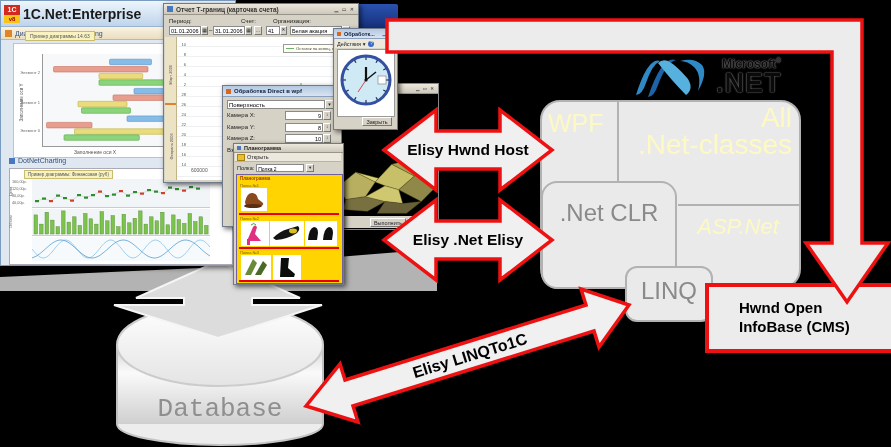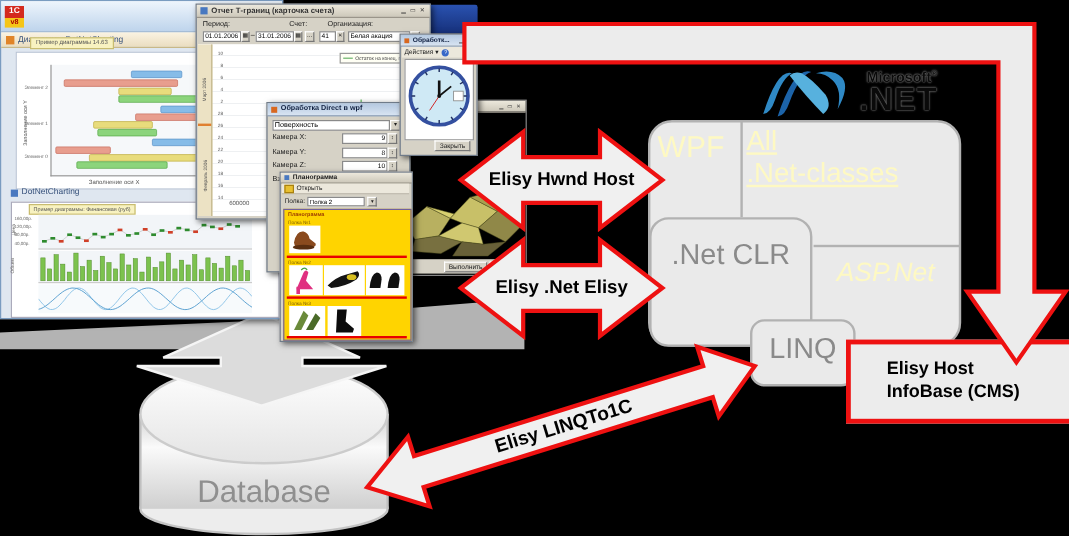--- a/index.html
+++ b/index.html
@@ -43,30 +43,31 @@
     </defs>
     <polygon points="0,277 200,268 437,249 437,291 0,291" fill="#b3b3b3"></polygon>
     <ellipse cx="220" cy="424" rx="103" ry="21" fill="#ededed" stroke="#c4c4c4" stroke-width="2"></ellipse>
     <rect x="117" y="345" width="206" height="79" fill="url(#cylBody)"></rect>
     <line x1="117" y1="345" x2="117" y2="424" stroke="#c0c0c0" stroke-width="2"></line>
     <line x1="323" y1="345" x2="323" y2="424" stroke="#c0c0c0" stroke-width="2"></line>
     <ellipse cx="220" cy="345" rx="103" ry="41" fill="url(#cylTop)" stroke="#cccccc" stroke-width="2"></ellipse>
     <path d="M218,261 L300,298 L252,298 L252,305 L322,305 L218,338 L114,305 L184,305 L184,298 L136,298 Z" fill="#dcdcdc" stroke="#f5f5f5" stroke-width="2"></path>
   </svg>
 
-  <div class="abs netlabel" style="left:150;left:150px;top:394px;width:140px;text-align:center;font-size:26px;color:#8f8f8f;">Database</div>
+  <div class="abs netlabel" style="left:150;left:150px;top:394px;width:140px;text-align:center;font-size:26px;color:#8f8f8f;font-family:Liberation Mono, monospace;">Database</div>
 
   <div class="abs" style="left:350px;top:4px;width:48px;height:24px;background:linear-gradient(#2a52b0,#16307a);border-radius:2px;"></div>
 
   <div class="win" style="left:0;top:0;width:234px;height:264px;border:1px solid #7a9cc0;background:#dfe7f0;">
     <div class="tbar" style="height:26px;background:linear-gradient(#eef5fc,#bed4ec);border-bottom:1px solid #9ab4d0;">
       <div style="width:16px;height:18px;font-weight:bold;text-align:center;line-height:9px;">
         <div style="background:#d42a1e;color:#fff;font-size:7px;height:10px;">1C</div>
         <div style="background:#f5c518;color:#a00;font-size:6px;height:8px;">v8</div>
       </div>
+      <div style="font-size:14px;font-weight:bold;color:#1a1a1a;">1C.Net:Enterprise</div>
     </div>
     <div class="abs" style="left:0;top:26px;width:100%;height:13px;background:linear-gradient(#faf3e2,#eaddc0);border-bottom:1px solid #c8b888;display:flex;align-items:center;padding-left:4px;box-sizing:border-box;gap:3px;">
       <span style="width:7px;height:7px;background:#e08428;display:inline-block;"></span>
       <span style="font-size:7px;color:#35507a;">Диаграммы DotNetCharting</span>
     </div>
 
     <div class="abs" style="left:12px;top:42px;width:211px;height:113px;background:#fff;border:1px solid #b8c4d4;">
       <div class="abs" style="left:28px;top:10px;width:175px;height:92px;background:#f6f8fa;border-left:1px solid #999;border-bottom:1px solid #999;">
         <svg id="gantt-bars" width="175" height="92" viewBox="0 0 175 92">
             <rect x="66.5" y="5.2" width="42.0" height="5.5" rx="1" fill="#86bce8" stroke="#5a92c8" stroke-width="0.6"></rect>
@@ -388,36 +389,36 @@
     <path d="M52,6 Q66,2 74,10 Q80,18 70,36 Q74,20 66,12 Q60,6 52,6 Z" fill="#2f89c5"></path>
   </svg>
   <div class="abs outline-logo" style="left:722px;top:57px;font-size:12px;">
     <span>Microsoft</span><span style="font-size:7px;vertical-align:super;">®</span>
   </div>
   <div class="abs outline-logo" style="left:716px;top:68px;font-size:27px;letter-spacing:1px;">.NET</div>
 
   <div class="netbox" style="left:540px;top:100px;width:261px;height:189px;border-radius:20px;"></div>
   <div class="abs" style="left:617px;top:101px;width:2px;height:80px;background:#b2b2b2;"></div>
   <div class="abs netlabel" style="left:548px;top:109px;font-size:25px;">WPF</div>
-  <div class="abs netlabel" style="left:622px;top:104px;width:170px;font-size:23px;line-height:27px;text-decoration:underline;">
+  <div class="abs netlabel" style="left:622px;top:104px;width:170px;text-align:right;font-size:28px;line-height:27px;">
     <div>All</div>
       <div>.Net-classes</div>
   </div>
   <div class="netbox" style="left:541px;top:181px;width:136px;height:108px;border-radius:16px;padding-top:16px;text-align:center;font-size:24px;">
     <span>.Net CLR</span>
   </div>
   <div class="abs" style="left:678px;top:204px;width:122px;height:2px;background:#b2b2b2;"></div>
   <div class="abs netlabel" style="left:678px;top:214px;width:120px;text-align:center;font-size:22px;font-style:italic;">ASP.Net</div>
   <div class="netbox" style="left:625px;top:266px;width:88px;height:56px;border-radius:12px;padding-top:9px;text-align:center;font-size:24px;">
     <span>LINQ</span>
   </div>
 
   <div class="abs" style="left:705px;top:283px;width:182px;height:62px;background:#ececec;border:4px solid #ee1111;box-sizing:content-box;padding:0;">
     <div class="redbox-text" style="padding:11px 0 0 30px;font-size:15px;line-height:19px;">
-      <div>Elisy Host</div>
+      <div>Hwnd Open</div>
       <div>InfoBase (CMS)</div>
     </div>
   </div>
 
   <svg class="abs" style="left:0;top:0;pointer-events:none;" width="891" height="447" viewBox="0 0 891 447">
     <polygon points="387,20 862,20 862,243 888,243 847,302 806,243 832,243 832,52 387,52" fill="#ececec" stroke="#ee1111" stroke-width="3.5"></polygon>
     <polygon points="384,150 436,110 436,131 500,131 500,110 552,150 500,190 500,169 436,169 436,190" fill="#f0f0f0" stroke="#ee1111" stroke-width="3.5"></polygon>
     <polygon points="384,240 436,200 436,221 500,221 500,200 552,240 500,280 500,259 436,259 436,280" fill="#f0f0f0" stroke="#ee1111" stroke-width="3.5"></polygon>
     <polygon points="306,406 358,422 353,406 594,331 599,347 629,305 581,289 586,305 345,380 340,364" fill="#f0f0f0" stroke="#ee1111" stroke-width="3.5"></polygon>
   </svg>

